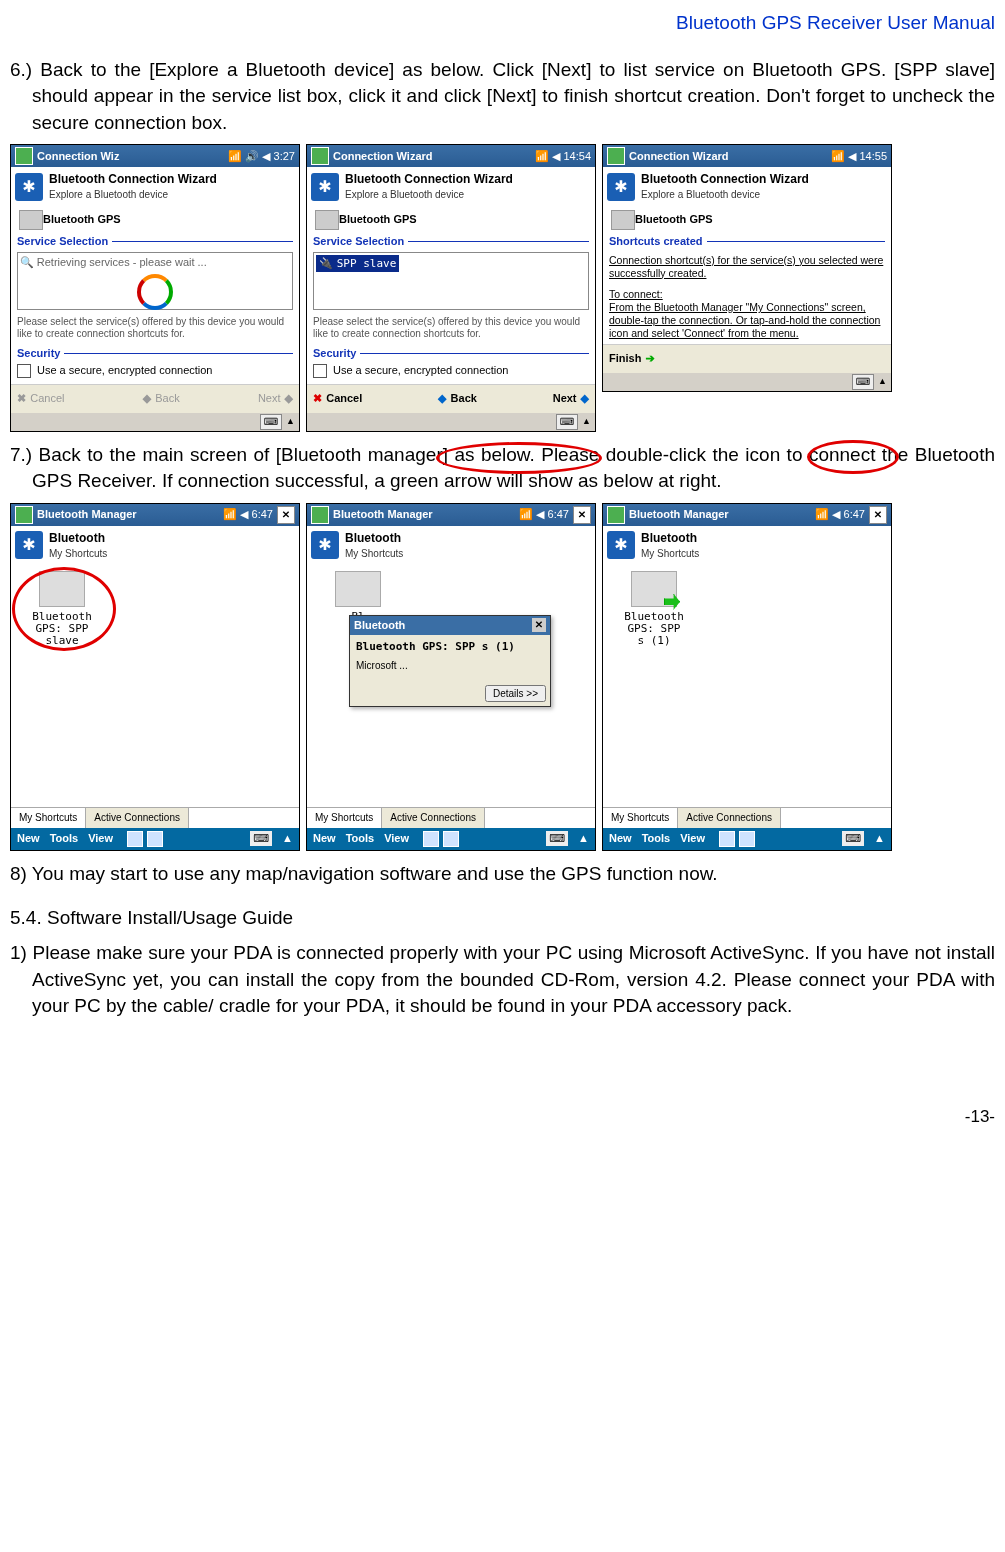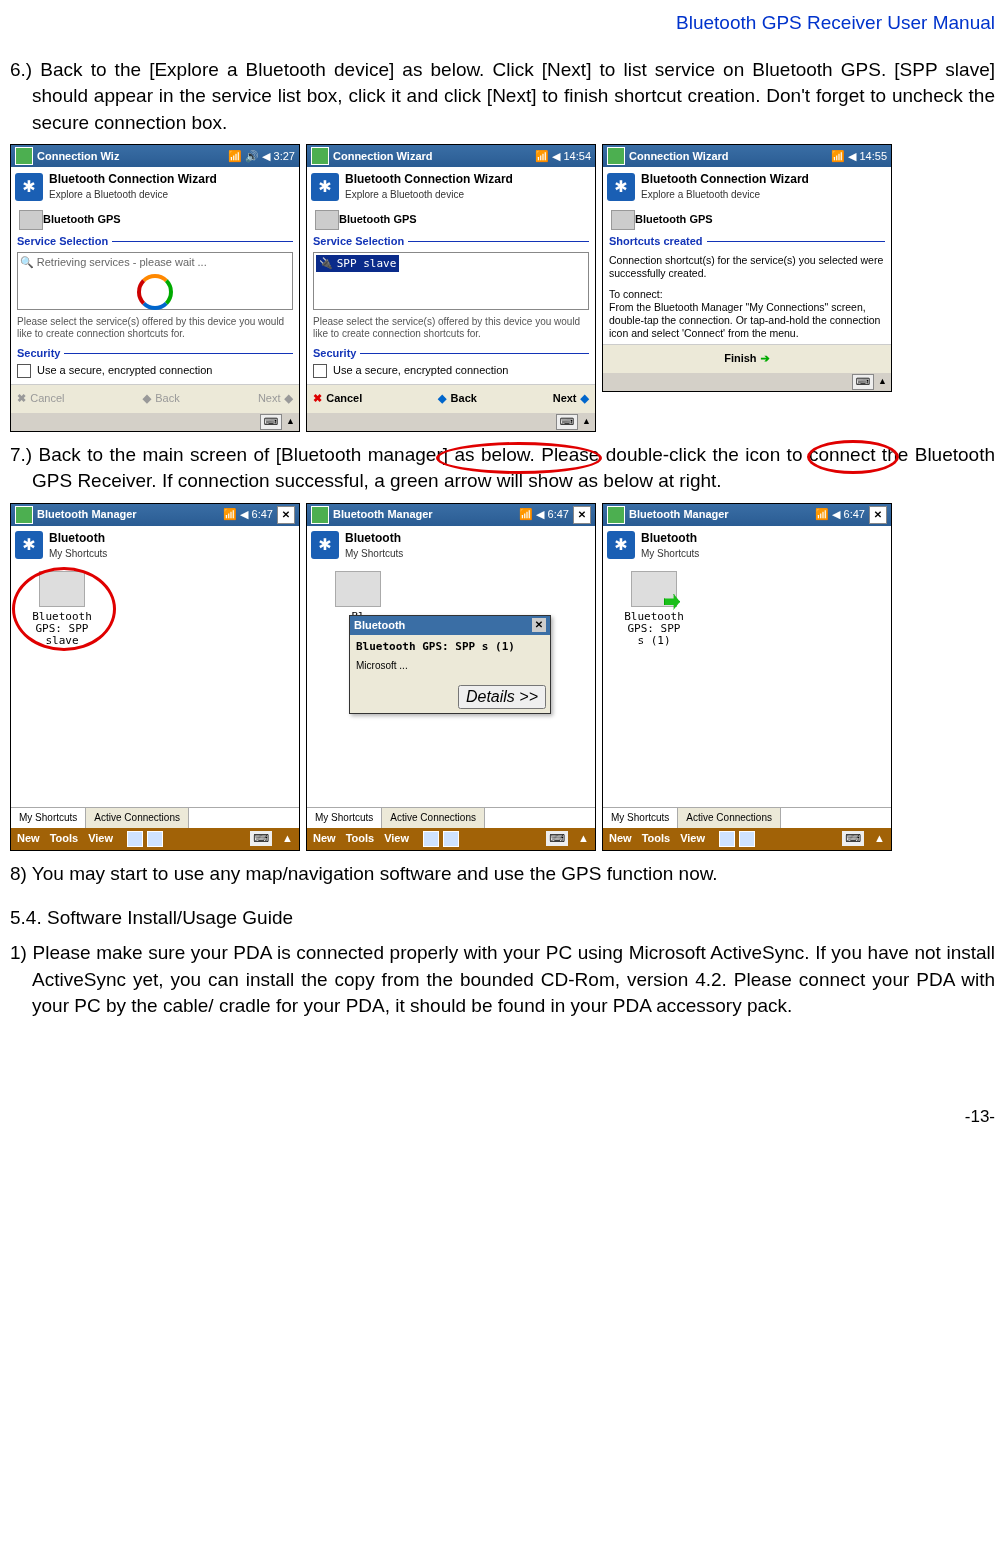--- a/index.html
+++ b/index.html
@@ -165,56 +165,56 @@
 
   .kbdbar {
     background:#d4d0c8;
     height:18px;
     display:flex; justify-content:flex-end; align-items:center;
     padding: 0 4px; gap:4px; font-size:10px;
   }
   .kbdbar .kbd { border:1px solid #888; padding:0 3px; background:#eee;}
   .kbdbar .up { font-size:9px; }
 
-  .infoblock { padding: 4px 6px; font-size:10.5px; line-height:1.25; }
+  .infoblock { padding: 4px 6px; font-size:10.5px; line-height:1.25;text-decoration:underline; }
 
   
   .mgr-body { flex:1; background:#fff; min-height:230px; position:relative; padding:6px; }
   .shortcut { width: 90px; text-align:center; font-family: monospace; font-size:11px; line-height:1.1;}
   .sc-icon {
     width: 44px; height: 34px; margin: 0 auto 4px auto;
     background:#ddd; border:1px solid #aaa;
     position:relative;
   }
   .sc-icon.green::after{
     content:""; position:absolute; right:-4px; bottom:-4px;
     width:14px;height:14px; background:#1bbf1b; border:1px solid #0a0;
     clip-path: polygon(0 30%, 60% 30%, 60% 0, 100% 50%, 60% 100%, 60% 70%, 0 70%);
   }
   .tabrow { display:flex; border-top:1px solid #aaa; font-size:10px;}
   .tabrow div { padding:3px 8px; border-right:1px solid #aaa; background:#ece9d8;}
   .tabrow div.sel { background:#fff; }
 
-  .menubar { background:#a16207; color:#fff; display:flex; gap:10px; padding:3px 6px; font-size:11px; align-items:center;}
+  .menubar { background:#0369a1; color:#fff; display:flex; gap:10px; padding:3px 6px; font-size:11px; align-items:center;}
   .menubar .glyphs { margin-left:4px; display:flex; gap:4px;}
   .menubar .glyphs span { width:14px;height:14px; background:#cfe3ff; border:1px solid #fff; display:inline-block;}
   .menubar .spacer{flex:1;}
 
   .popup {
     position:absolute; left:42px; top:50px;
     width:200px; border:1px solid #333;
     background:#ece9d8;
     box-shadow: 2px 2px 4px rgba(0,0,0,.3);
   }
   .popup .pt { background:#3a6ea5; color:#fff; font-weight:bold; padding:2px 4px; display:flex; justify-content:space-between;}
   .popup .pt .xx{ background:#ccc;color:#000;width:14px;height:14px;display:flex;align-items:center;justify-content:center;font-size:10px;}
   .popup .pm { padding:4px 6px; font-weight:bold; font-family:monospace; font-size:11px;}
   .popup .pc { padding:0 6px 8px 6px; font-size:10px;}
   .popup .pb { text-align:right; padding:4px;}
-  .popup .pb button{ font-size:16px;font-style:italic; }
+  .popup .pb button{ font-size:10px; }
 </style>
 </head>
 <body>
 
 <div class="header">Bluetooth GPS Receiver User Manual</div>
 
 <p class="para indent">6.) Back to the [Explore a Bluetooth device] as below. Click [Next] to list service on Bluetooth GPS. [SPP slave] should appear in the service list box, click it and click [Next] to finish shortcut creation. Don't forget to uncheck the secure connection box.</p>
 
 <div class="shot-row">
 
@@ -352,21 +352,21 @@
       <span>Bluetooth GPS</span>
     </div>
     <div class="fieldset-title">
           <span>Shortcuts created</span>
           <span class="line"></span>
         </div>
     <div class="infoblock">Connection shortcut(s) for the service(s) you selected were successfully created.</div>
     <div class="infoblock" style="white-space:pre-line">To connect:
 From the Bluetooth Manager "My Connections" screen, double-tap the connection. Or tap-and-hold the connection icon and select 'Connect' from the menu.</div>
     <div style="flex:1"></div>
-    <div class="btnbar" style="justify-content:center;">
+    <div class="btnbar" style="justify-content:flex-start;">
       <span>
             <b>Finish</b> 
             <span class="green-go">➔</span>
           </span>
     </div>
     <div class="kbdbar">
           <span class="kbd">⌨</span>
           <span class="up">▲</span>
         </div>
   </div>

